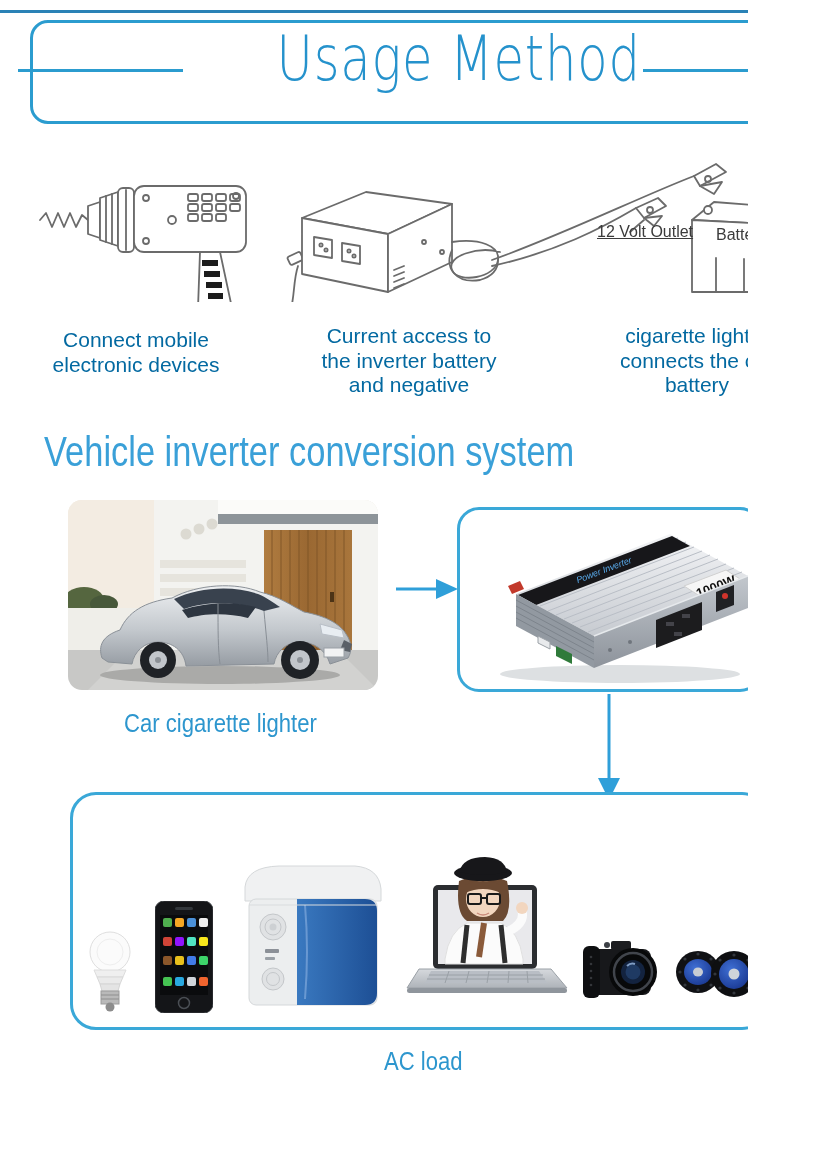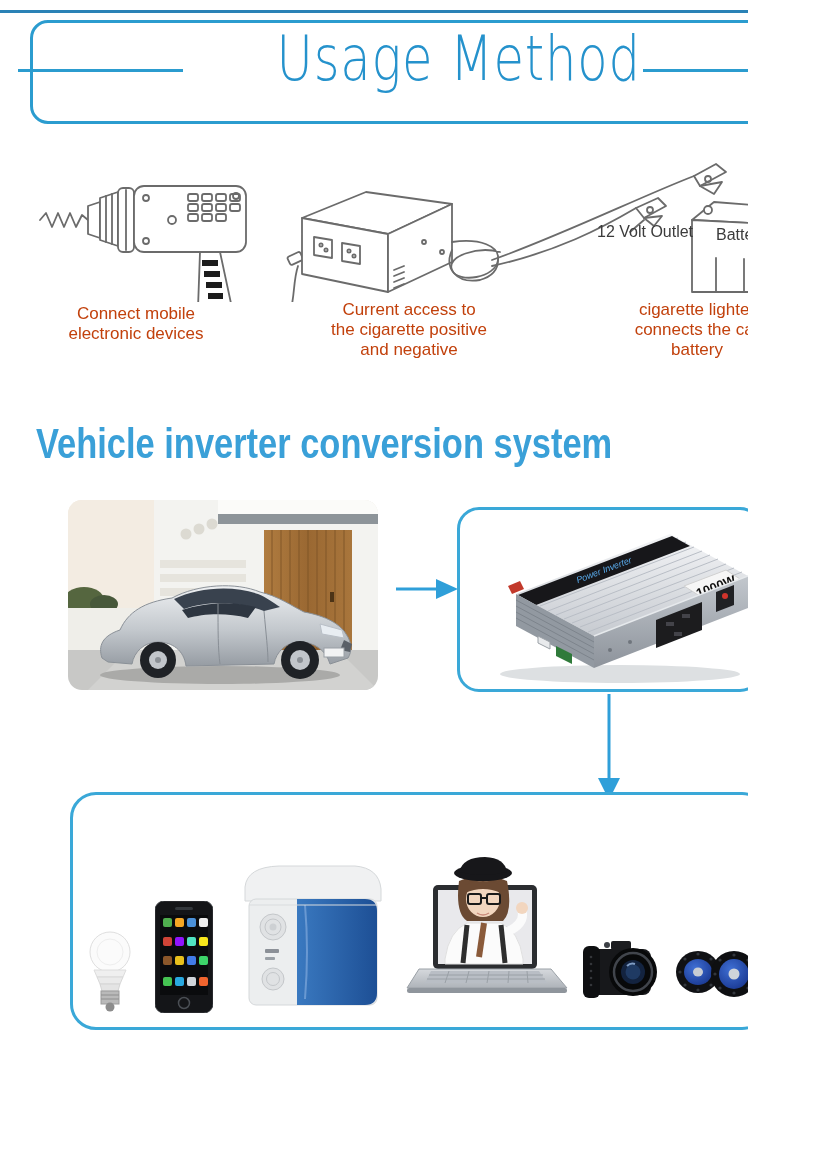--- a/index.html
+++ b/index.html
@@ -14,31 +14,31 @@
   .dash-left{left:18px;width:165px;}
   .dash-right{left:643px;width:175px;}
   .title-wrap{position:absolute;left:90px;top:28px;width:738px;text-align:center;}
   .title-text{display:inline-block;font-family:"DejaVu Sans",sans-serif;font-weight:200;
               font-size:62px;line-height:1;color:#2592cc;transform:scaleX(.8);
               transform-origin:center;letter-spacing:1px;}
 
   
   .diagram-svg{position:absolute;left:0;top:142px;}
   .diag-label{position:absolute;color:#3b3b3b;font-size:16px;white-space:nowrap;}
-  .outlet-label{left:597px;top:223px;}
+  .outlet-label{left:597px;top:223px;text-decoration:underline;}
   .battery-label{left:716px;top:226px;}
 
-  .caption{position:absolute;color:#c2410c;font-size:17px;line-height:1.17;
-           text-align:center;white-space:pre-line;}
+  .caption{position:absolute;color:#0369a1;font-size:21px;line-height:1.17;
+           text-align:center;white-space:pre-line;margin-top:24px;}
   .caption-1{left:12px;top:304px;width:248px;}
   .caption-2{left:288px;top:300px;width:242px;}
   .caption-3{left:582px;top:300px;width:230px;}
 
   
-  .section-heading{position:absolute;left:36px;top:420px;margin:0;font-weight:700;
+  .section-heading{position:absolute;left:36px;top:420px;margin:8px;font-weight:400;
                    font-size:42px;color:#3aa0d8;white-space:nowrap;}
   .section-heading span{display:inline-block;transform:scaleX(.82);transform-origin:left center;}
 
   .car-photo{position:absolute;left:68px;top:500px;width:310px;height:190px;
              border-radius:14px;overflow:hidden;}
   .inverter-box{position:absolute;left:457px;top:507px;width:299px;height:179px;
                 border:3px solid #3aa8d8;border-radius:22px;overflow:hidden;background:#fff;}
   .ac-box{position:absolute;left:70px;top:792px;width:692px;height:232px;
           border:3px solid #3aa8d8;border-radius:26px;background:#fff;}
   .device{position:absolute;}
@@ -149,21 +149,21 @@
           <line x1="744" y1="117" x2="744" y2="150"></line>
       </g>
     </g>
   </svg>
   <div class="diag-label outlet-label">12 Volt Outlet</div>
   <div class="diag-label battery-label">Battery</div>
 
   <div class="caption caption-1">Connect mobile
 electronic devices</div>
   <div class="caption caption-2">Current access to
-the cigarette positive
+the inverter battery
 and negative</div>
   <div class="caption caption-3">cigarette lighter
 connects the car
 battery</div>
 
   <h2 class="section-heading">
     <span>Vehicle inverter conversion system</span>
   </h2>
 
   <div class="car-photo">
@@ -288,20 +288,23 @@
       <rect x="206" y="112" width="8" height="4" fill="#434349"></rect>
       <rect x="222" y="104" width="8" height="4" fill="#434349"></rect>
       <rect x="214" y="122" width="8" height="4" fill="#434349"></rect>
       <polygon points="256,82 274,75 274,95 256,102" fill="#202124"></polygon>
       <circle cx="265" cy="86" r="3" fill="#d0342c"></circle>
       <circle cx="150" cy="140" r="2" fill="#6f757d"></circle>
         <circle cx="170" cy="132" r="2" fill="#6f757d"></circle>
     </svg>
   </div>
 
+  <div class="flow-label car-label">
+    <span>Car cigarette lighter</span>
+  </div>
 
   <svg class="arrow" style="left:593px;top:694px" width="32" height="106" viewBox="0 0 32 106">
     <line x1="16" y1="0" x2="16" y2="86" stroke="#2f9fd9" stroke-width="3"></line>
     <polygon points="5,84 27,84 16,106" fill="#2f9fd9"></polygon>
   </svg>
 
   <div class="ac-box">
 
     <svg class="device" style="left:16px;top:134px" width="42" height="84" viewBox="0 0 42 84">
       <circle cx="21" cy="23" r="20" fill="#fbfbfb" stroke="#dfdfdf"></circle>
@@ -455,14 +458,17 @@
             <circle cx="42" cy="27" r="1.6"></circle>
             <circle cx="47" cy="13" r="1.6"></circle>
           </g>
         <circle cx="61" cy="27" r="15" fill="url(#cone1)"></circle>
         <circle cx="61" cy="27" r="5.5" fill="#cfd4da"></circle>
       </g>
     </svg>
 
   </div>
 
+  <div class="flow-label ac-label">
+    <span>AC load</span>
+  </div>
 
 </div>
 
 </body></html>

